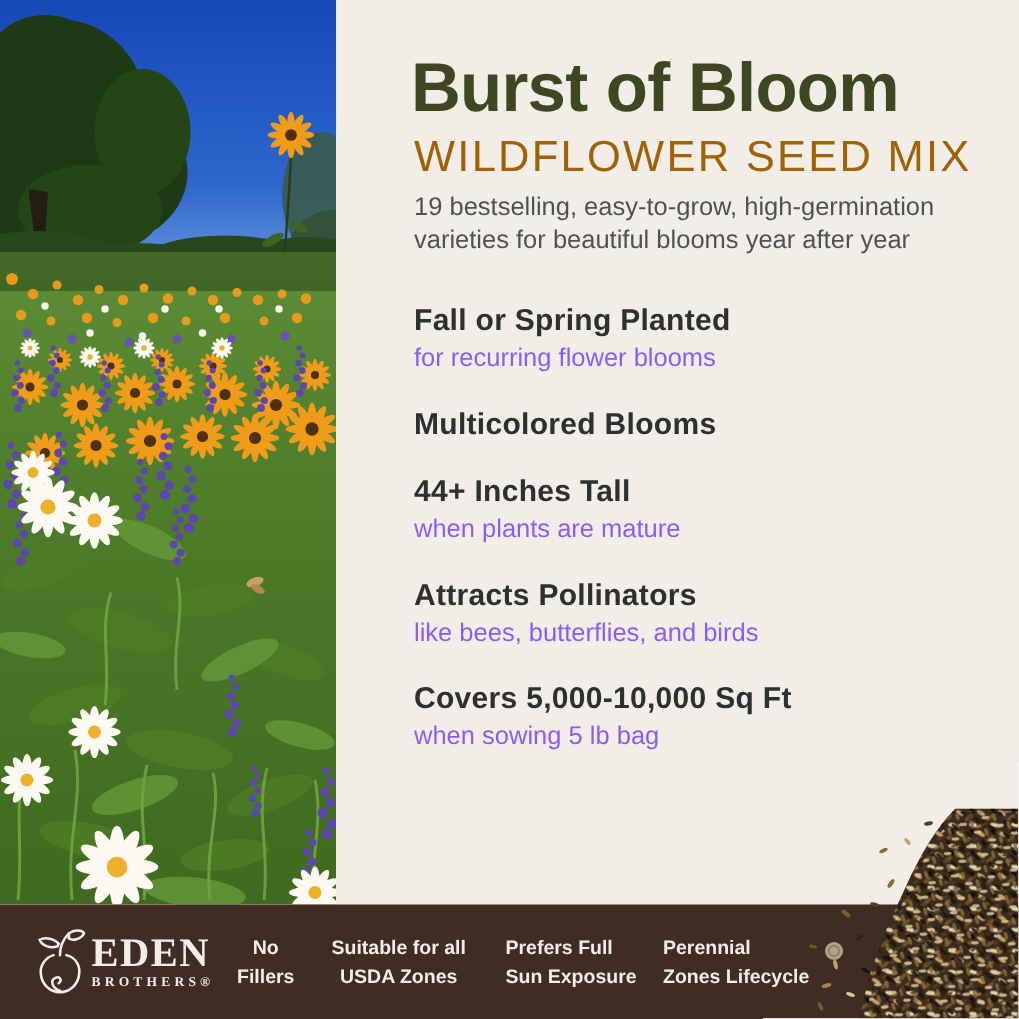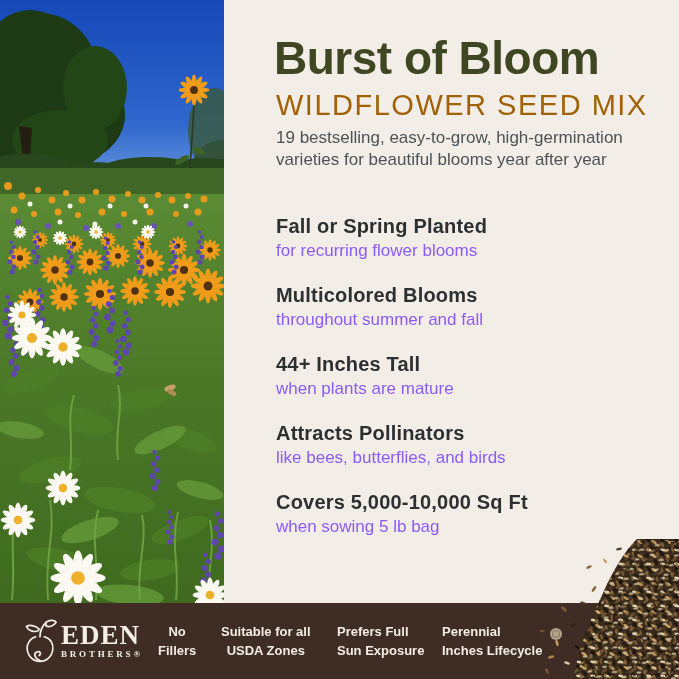--- a/index.html
+++ b/index.html
@@ -19,21 +19,21 @@
   .subtitle{
     position:absolute;left:276px;top:90px;margin:0;
     font-size:29px;line-height:30px;font-weight:400;letter-spacing:1.5px;
     color:#a16207;
   }
   .description{
     position:absolute;left:276px;top:127px;width:382px;
     font-size:17px;line-height:22px;color:#4d5254;
   }
   .features{position:absolute;left:276px;top:202px;width:380px;}
-  .feature{margin-bottom:20px;margin-top:12px;}
+  .feature{margin-bottom:20px;}
   .feature .h{
     font-size:20px;line-height:25px;font-weight:700;color:#2c3031;letter-spacing:0.2px;
   }
   .feature .d{
     font-size:17px;line-height:24px;color:#8b5cf6;
   }
   
   .footer{
     position:absolute;left:0;bottom:0;width:679px;height:76px;
     background:#3f2d25;
@@ -295,21 +295,20 @@
   <h2 class="subtitle">WILDFLOWER SEED MIX</h2>
   <div class="description">19 bestselling, easy-to-grow, high-germination varieties for beautiful blooms year after year</div>
 
   <div class="features">
     <div class="feature">
       <div class="h">Fall or Spring Planted</div>
       <div class="d">for recurring flower blooms</div>
     </div>
     <div class="feature">
       <div class="h">Multicolored Blooms</div>
-      <div class="d">throughout summer and fall</div>
     </div>
     <div class="feature">
       <div class="h">44+ Inches Tall</div>
       <div class="d">when plants are mature</div>
     </div>
     <div class="feature">
       <div class="h">Attracts Pollinators</div>
       <div class="d">like bees, butterflies, and birds</div>
     </div>
     <div class="feature">
@@ -340,21 +339,21 @@
     <div class="badge badge-2">
       <div>Suitable for all</div>
       <div>USDA Zones</div>
     </div>
     <div class="badge badge-3">
       <div>Prefers Full</div>
       <div>Sun Exposure</div>
     </div>
     <div class="badge badge-4">
       <div>Perennial</div>
-      <div>Inches Lifecycle</div>
+      <div>Zones Lifecycle</div>
     </div>
   </div>
 
   <div class="seeds">
     <svg width="140" height="140" viewBox="0 0 140 140">
       <defs>
         <pattern id="sp" width="14" height="14" patternUnits="userSpaceOnUse">
           <ellipse cx="3" cy="3" rx="3" ry="1.4" fill="#c7a266" transform="rotate(30 3 3)"></ellipse>
           <ellipse cx="9" cy="6" rx="3.2" ry="1.3" fill="#6e5130" transform="rotate(-40 9 6)"></ellipse>
           <ellipse cx="5" cy="10" rx="2.8" ry="1.2" fill="#271d12" transform="rotate(70 5 10)"></ellipse>

